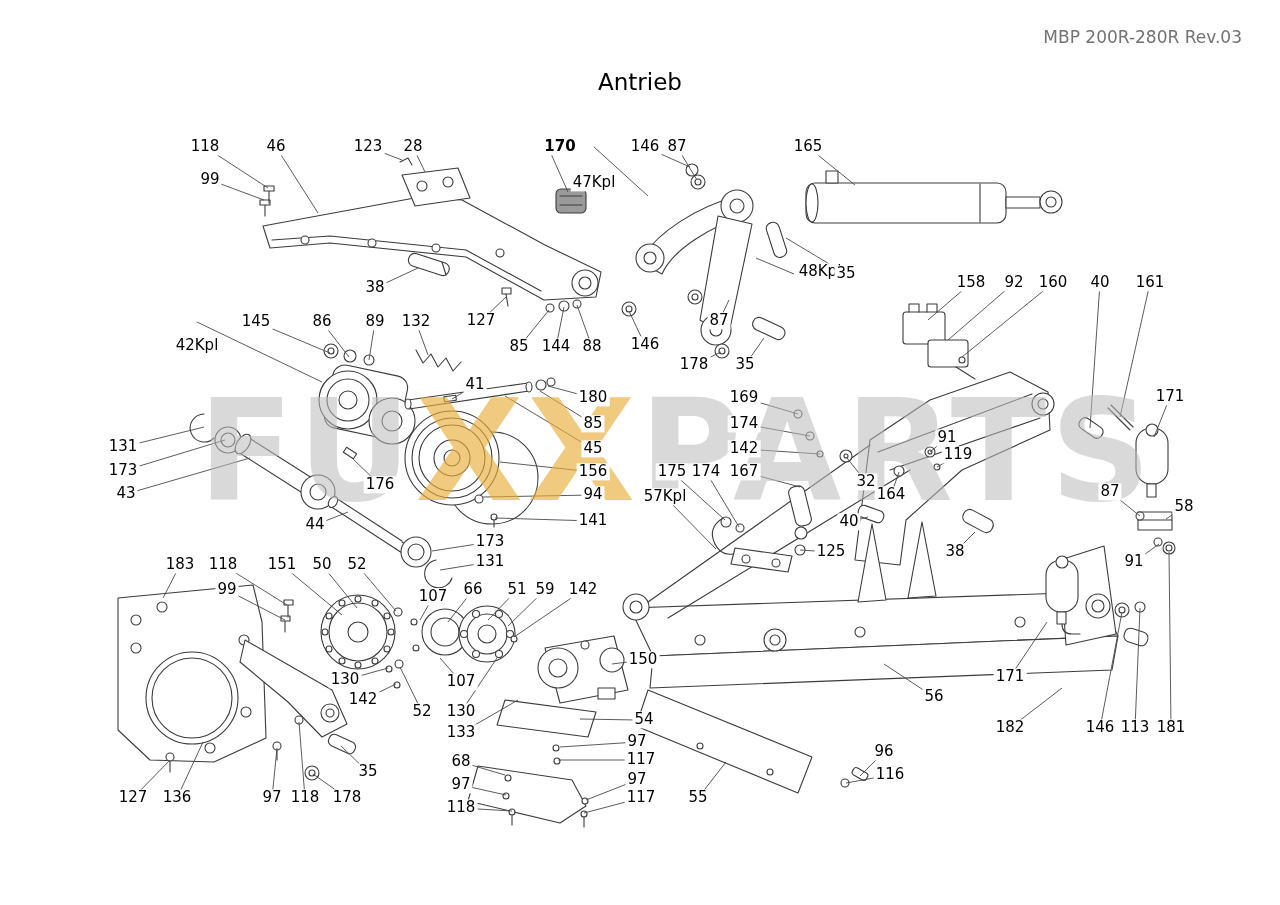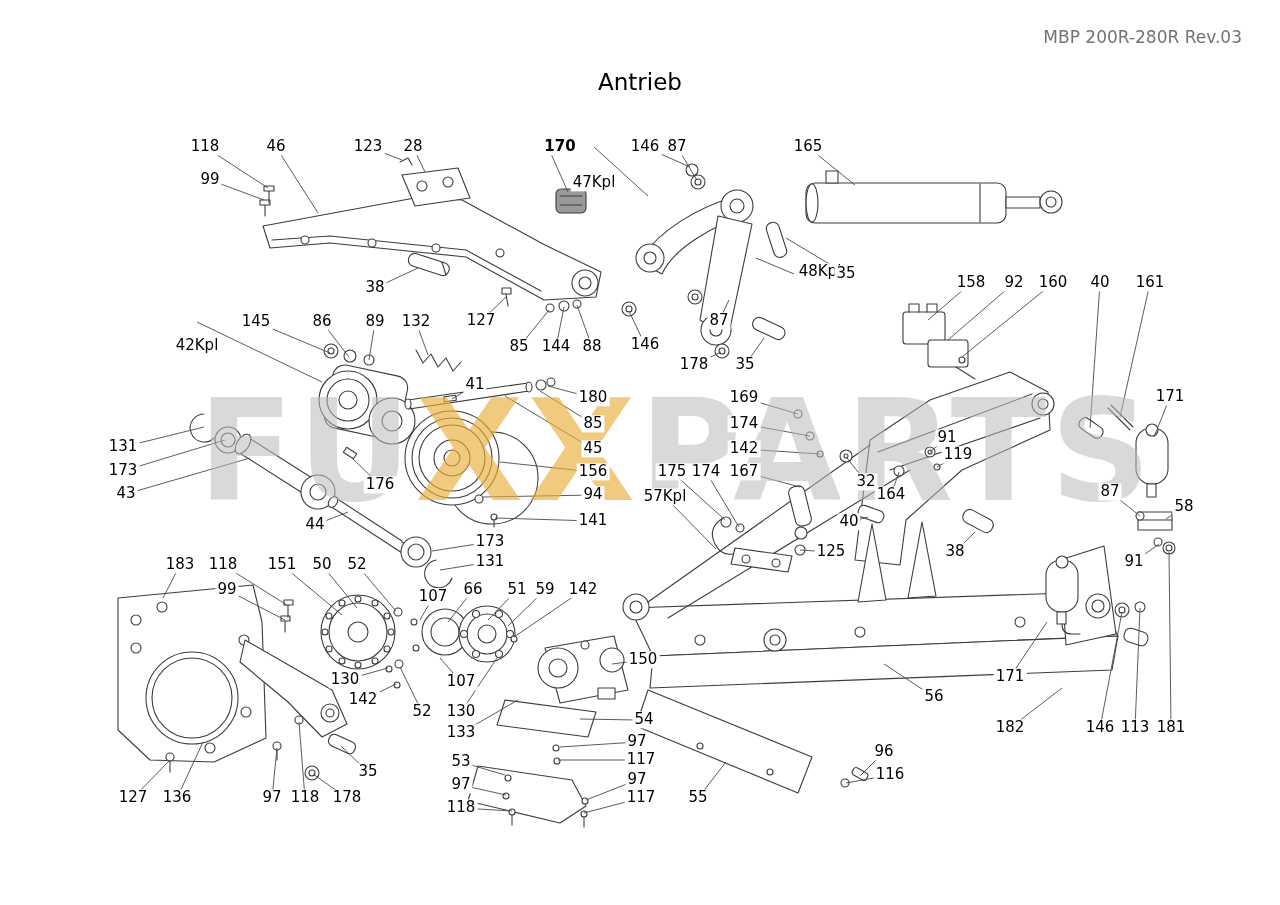--- a/index.html
+++ b/index.html
@@ -525,21 +525,21 @@
       <div class="part-label" style="left: 643px; top: 660px;">150</div>
       <div class="part-label" style="left: 345px; top: 680px;">130</div>
       <div class="part-label" style="left: 363px; top: 700px;">142</div>
       <div class="part-label" style="left: 422px; top: 712px;">52</div>
       <div class="part-label" style="left: 461px; top: 682px;">107</div>
       <div class="part-label" style="left: 461px; top: 712px;">130</div>
       <div class="part-label" style="left: 461px; top: 733px;">133</div>
       <div class="part-label" style="left: 637px; top: 720px; margin-left: 7px;">54</div>
       <div class="part-label" style="left: 637px; top: 742px;">97</div>
       <div class="part-label" style="left: 641px; top: 760px;">117</div>
-      <div class="part-label" style="left: 461px; top: 762px;">53</div>
+      <div class="part-label" style="left: 461px; top: 762px;">68</div>
       <div class="part-label" style="left: 461px; top: 785px;">97</div>
       <div class="part-label" style="left: 461px; top: 808px;">118</div>
       <div class="part-label" style="left: 637px; top: 780px;">97</div>
       <div class="part-label" style="left: 641px; top: 798px;">117</div>
       <div class="part-label" style="left: 698px; top: 798px;">55</div>
       <div class="part-label" style="left: 884px; top: 752px;">96</div>
       <div class="part-label" style="left: 890px; top: 775px;">116</div>
       <div class="part-label" style="left: 934px; top: 697px;">56</div>
       <div class="part-label" style="left: 1010px; top: 677px;">171</div>
       <div class="part-label" style="left: 1010px; top: 728px;">182</div>

